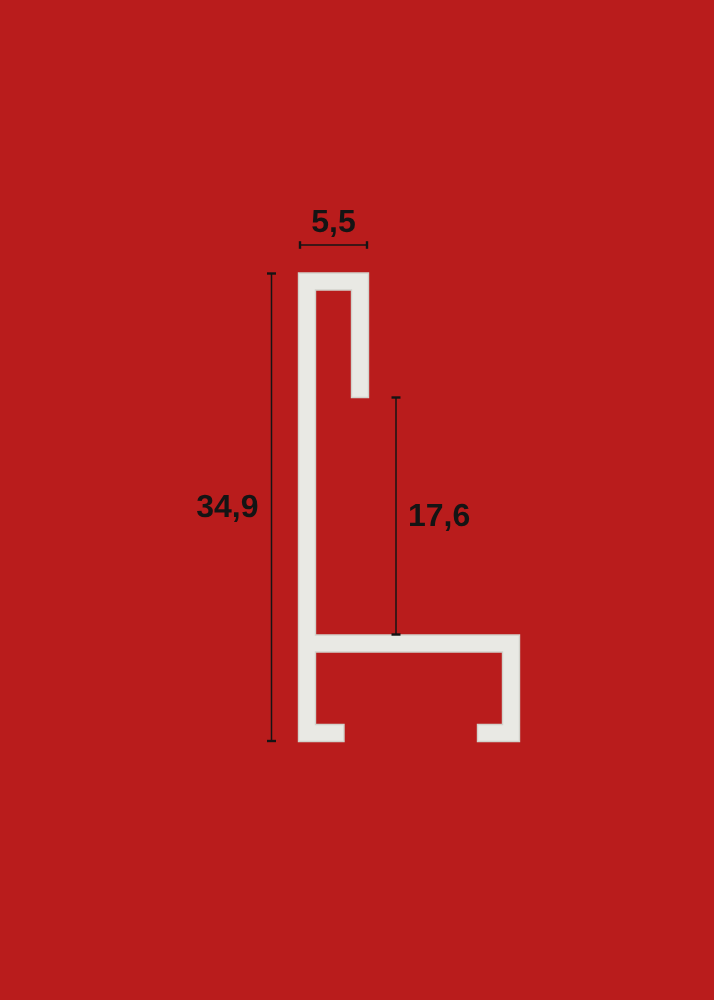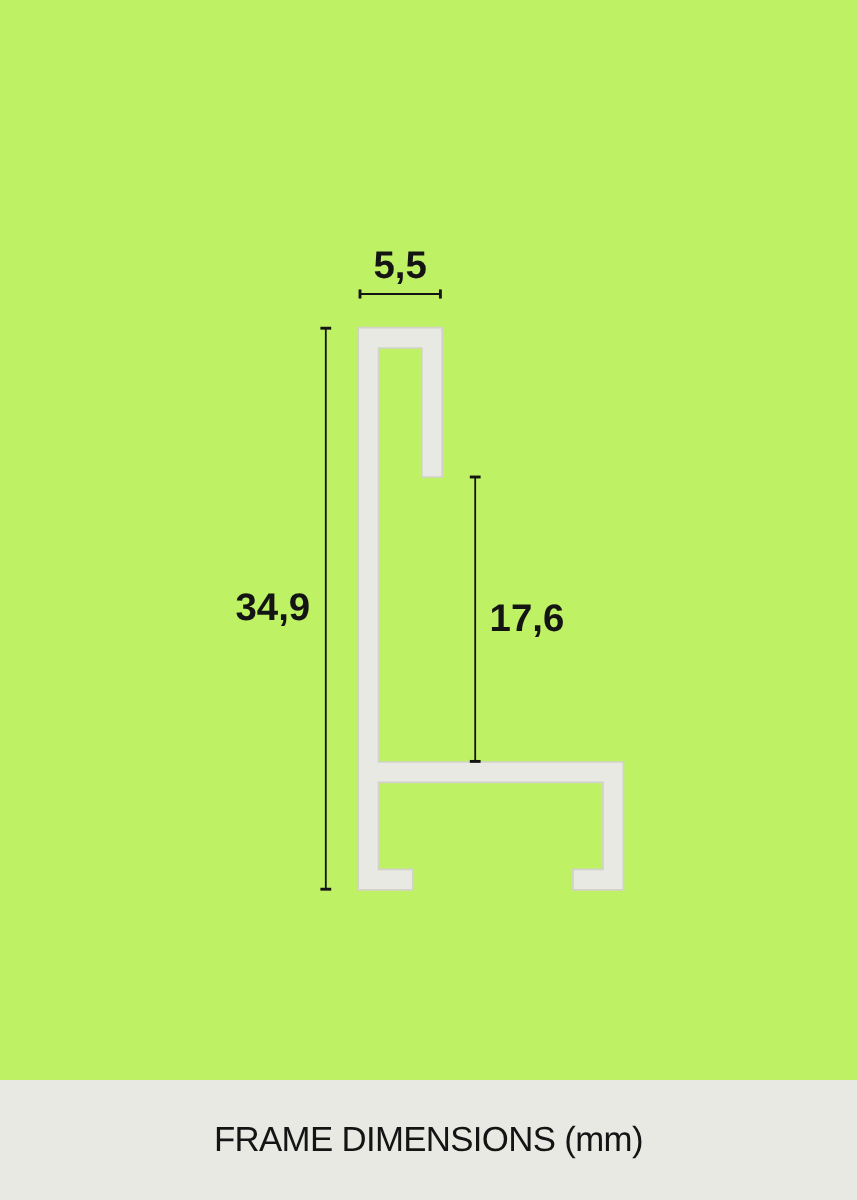--- a/index.html
+++ b/index.html
@@ -1,17 +1,17 @@
 <!DOCTYPE html>
 <html><head>
 <meta charset="utf-8">
 <style>
   html,body{margin:0;padding:0;background:#ffffff;}
   *{-webkit-font-smoothing:antialiased;}
-  #page{position:relative;width:714px;height:1000px;background:#bef264;overflow:hidden;
+  #page{position:relative;width:714px;height:1000px;background:#b91c1c;overflow:hidden;
         font-family:"Liberation Sans",sans-serif;}
 </style>
 </head>
 <body>
 
 <div id="page">
 
   <svg width="714" height="1000" viewBox="0 0 714 1000" style="position:absolute;left:0;top:0;text-rendering:geometricPrecision;will-change:transform;">
 
     <path d="M 298.5 273 L 368.5 273 L 368.5 397.5 L 351.5 397.5 L 351.5 290 L 315.5 290 L 315.5 635 L 519.5 635 L 519.5 741.5 L 477.5 741.5 L 477.5 724.5 L 502.5 724.5 L 502.5 652 L 315.5 652 L 315.5 724.5 L 344 724.5 L 344 741.5 L 298.5 741.5 Z" fill="#e9e9e4" stroke="#d2d2cb" stroke-width="1.4"></path>
@@ -34,18 +34,13 @@
 
     <g stroke="#141414">
       <line x1="396" y1="397.5" x2="396" y2="634.5" stroke-width="1.5"></line>
       <line x1="391.5" y1="397.5" x2="400.5" y2="397.5" stroke-width="2.4"></line>
       <line x1="391.5" y1="634.5" x2="400.5" y2="634.5" stroke-width="2.4"></line>
     </g>
 
     <text x="408" y="525.5" text-anchor="start" font-size="32" font-weight="bold" fill="#141414">17,6</text>
   </svg>
 
-  <div style="position:absolute;left:0;top:900px;width:714px;height:100px;background:#e9e9e4;
-              display:flex;align-items:center;justify-content:center;will-change:transform;">
-
-    <div style="font-size:29px;color:#141414;letter-spacing:-0.55px;">FRAME DIMENSIONS (mm)</div>
-  </div>
 </div>
 
 </body></html>

